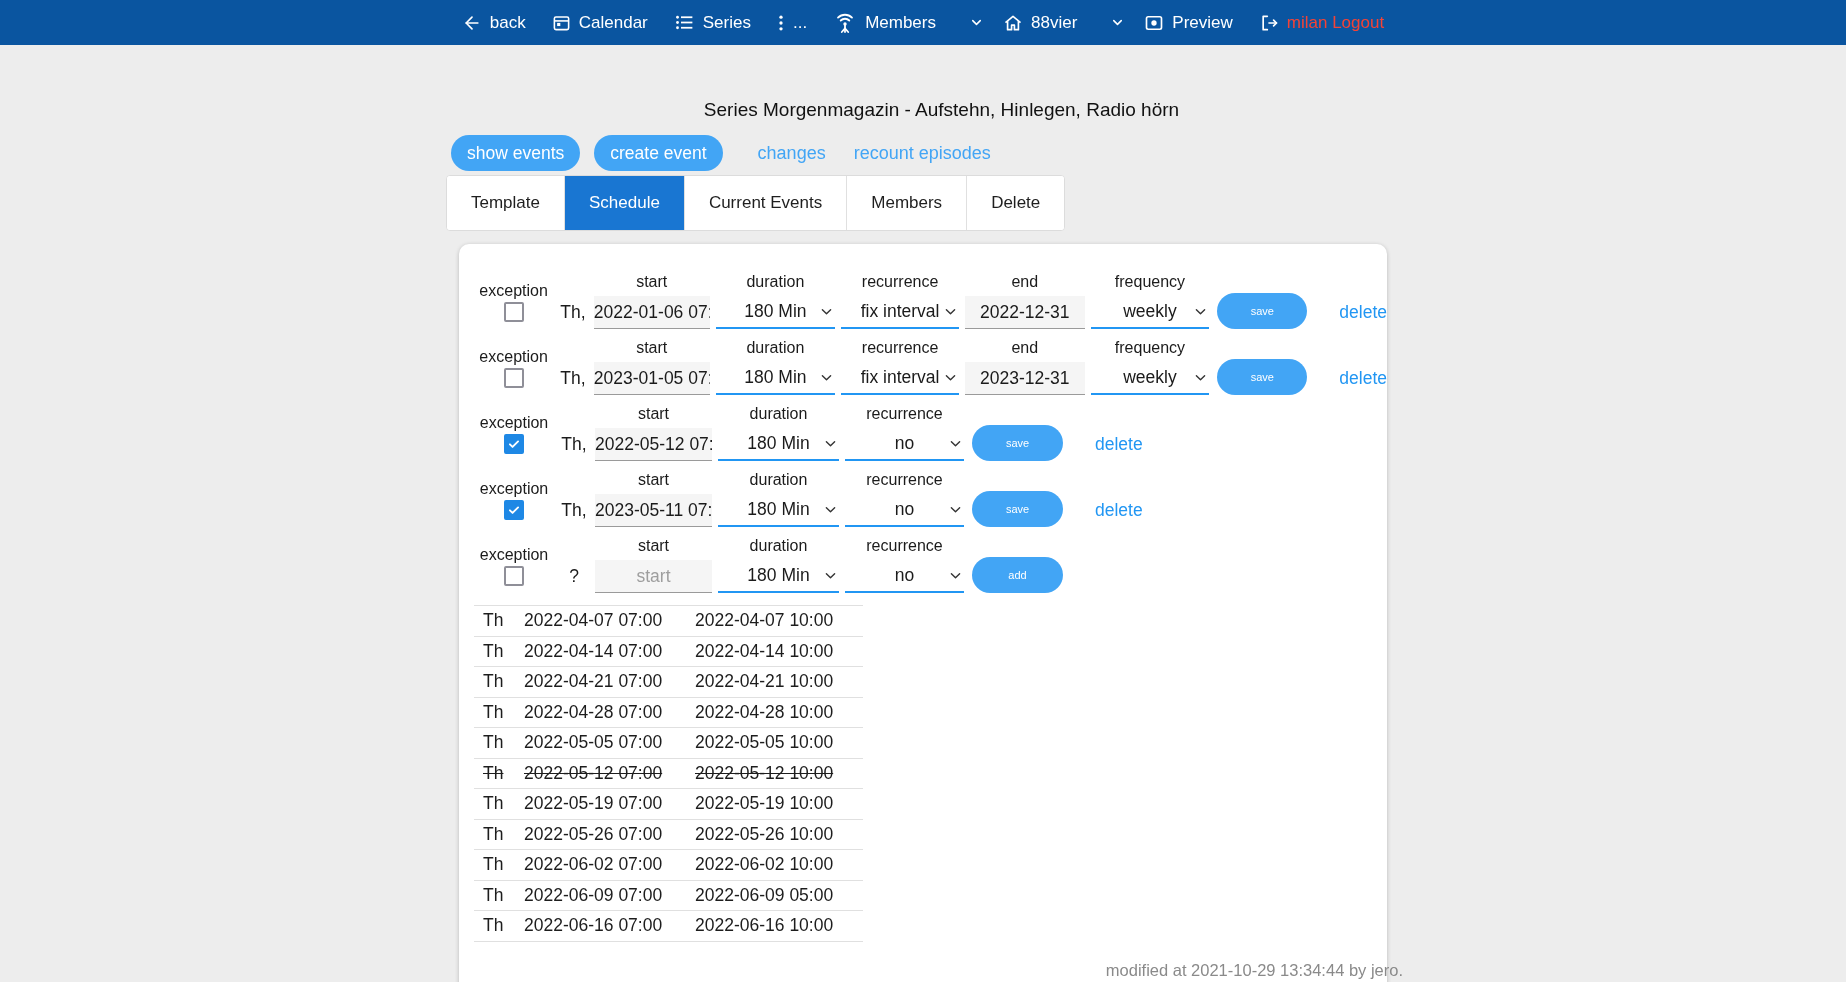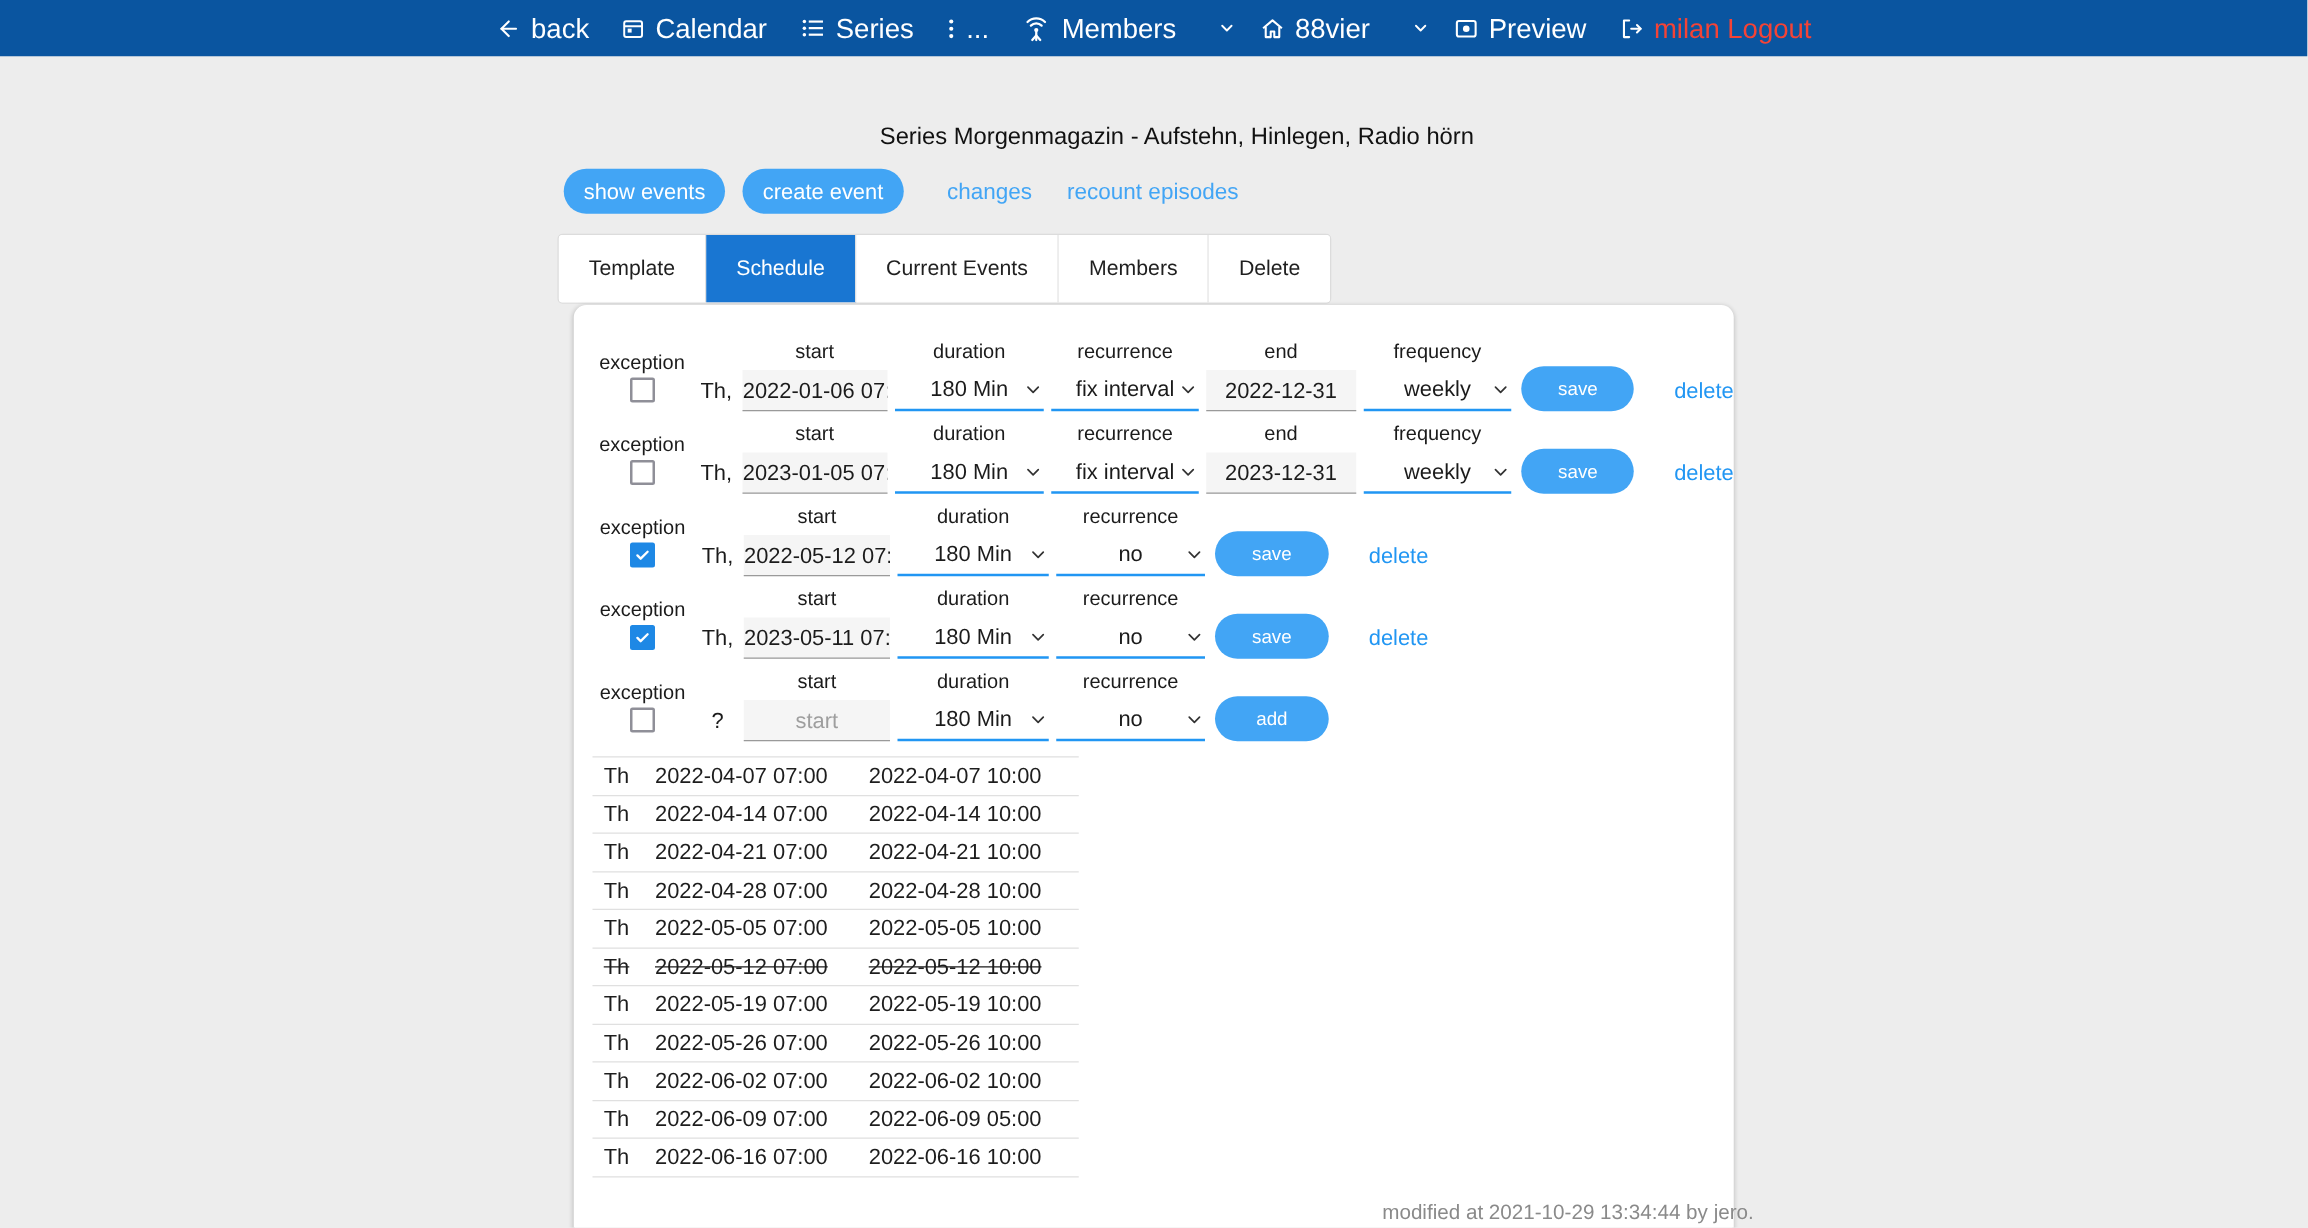--- a/index.html
+++ b/index.html
@@ -18,21 +18,21 @@
   body{
     background:var(--page-bg);
     font-family:"Liberation Sans", sans-serif;
     color:#1b1b1b;
     position:relative;
   }
   
   .nav{
     height:45px;background:var(--navbar);color:#fff;
     display:flex;align-items:center;justify-content:center;
-    font-size:22px;
+    font-size:17px;
   }
   .nav-item{display:flex;align-items:center;gap:8px;margin:0 13px;cursor:pointer;white-space:nowrap;}
   .nav-item svg{display:block;}
   .nav-chev{margin:0 6px 0 20px;cursor:pointer;}
   .nav-logout span{color:var(--logout);}
   
   .page-title{
     position:absolute;top:99px;left:0;width:100%;
     text-align:center;font-size:19px;font-weight:500;color:#111;padding-left:37px;
   }
@@ -44,21 +44,21 @@
     height:36px;padding:0 16px;border:none;border-radius:18px;
     background:var(--btn);color:#fff;font-size:17.5px;
     font-family:inherit;cursor:pointer;margin-right:14px;
   }
   .text-link{
     color:var(--link-light);font-size:18px;cursor:pointer;
     margin-left:21px;margin-right:7px;text-decoration:none;
   }
   
   .tabs{
-    position:absolute;top:187px;left:446px;
+    position:absolute;top:175px;left:446px;
     display:flex;border:1px solid #dcdcdc;border-radius:4px;
     overflow:hidden;background:#fff;
   }
   .tab{
     height:54px;padding:0 24px;display:flex;align-items:center;
     font-size:17px;color:#1f1f1f;background:#fff;cursor:pointer;
     border-right:1px solid var(--divider);white-space:nowrap;
   }
   .tab:last-child{border-right:none;}
   .tab.active{background:var(--tab-active);color:#fff;}
@@ -99,21 +99,21 @@
   }
   .input::placeholder{color:#9e9e9e;}
   .select{
     width:100%;height:33px;border-bottom:2px solid var(--link);
     display:flex;align-items:center;justify-content:center;
     font-size:17.5px;position:relative;cursor:pointer;background:#fff;text-align:right;
   }
   .select .chev{position:absolute;right:3px;top:12px;}
   .action-btn{
     width:91px;height:36px;border:none;border-radius:18px;
-    background:var(--btn);color:#fff;font-size:15px;
+    background:var(--btn);color:#fff;font-size:11px;
     font-family:inherit;cursor:pointer;margin-left:2px;
   }
   .delete-link{
     color:var(--link);font-size:17.5px;line-height:34px;
     margin-left:26px;cursor:pointer;
   }
   
   .ev-table{margin:12px 0 0 -1px;width:389px;border-top:1px solid var(--divider);}
   .ev-row{
     display:flex;height:30.5px;align-items:center;

